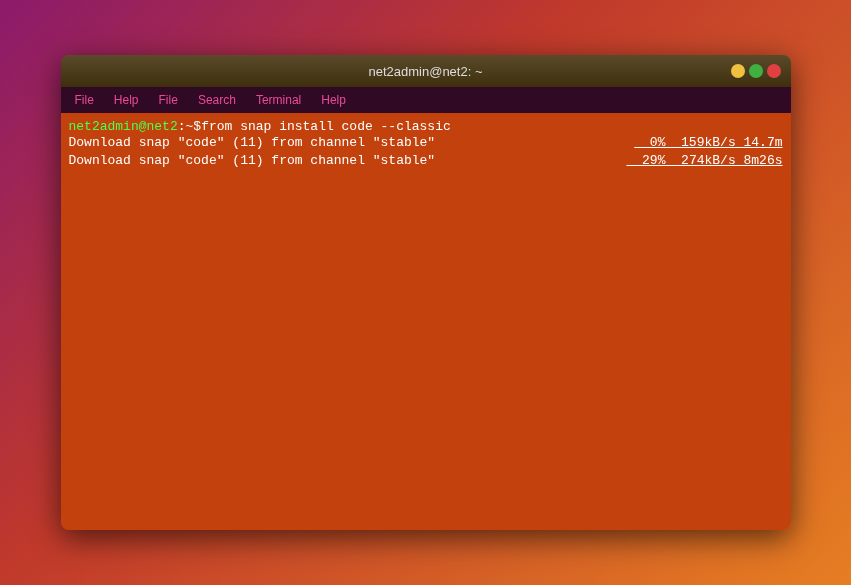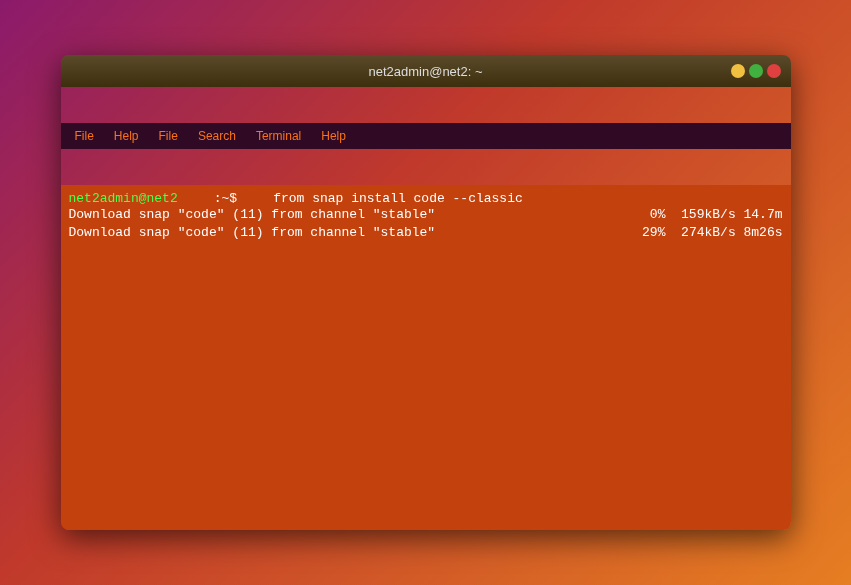--- a/index.html
+++ b/index.html
@@ -1,15 +1,15 @@
 <!DOCTYPE html>
 <html><head>
   <meta charset="utf-8">
   <style>
-    * { margin: 0; padding: 0; box-sizing: border-box; gap: 36px; }
+    * { margin: 0; padding: 0; box-sizing: border-box; }
 
     body {
       width: 851px;
       height: 585px;
       background: linear-gradient(135deg, #8b1a6b 0%, #c0392b 40%, #e67e22 100%);
       display: flex;
       align-items: center;
       justify-content: center;
       font-family: sans-serif;
       overflow: hidden;
@@ -71,21 +71,21 @@
       background: #300a24;
       height: 26px;
       display: flex;
       align-items: center;
       padding: 0 6px;
       gap: 4px;
       flex-shrink: 0;
     }
 
     .menu-item {
-      color: #f97316;
+      color: #ec4899;
       font-size: 12px;
       padding: 2px 8px;
       cursor: pointer;
       border-radius: 3px;
       font-family: sans-serif;
     }
 
     .terminal-body {
       background: #c2410c;
       flex: 1;
@@ -122,20 +122,21 @@
       line-height: 1.4;
     }
 
     .output-text {
       flex: 1;
     }
 
     .output-stats {
       margin-left: auto;
       white-space: pre;
+      text-decoration: underline;
     }
   </style>
 </head>
 <body>
 
 <div class="window">
 
   <div class="titlebar">
     <span class="titlebar-title">net2admin@net2: ~</span>
     <div class="window-controls">

